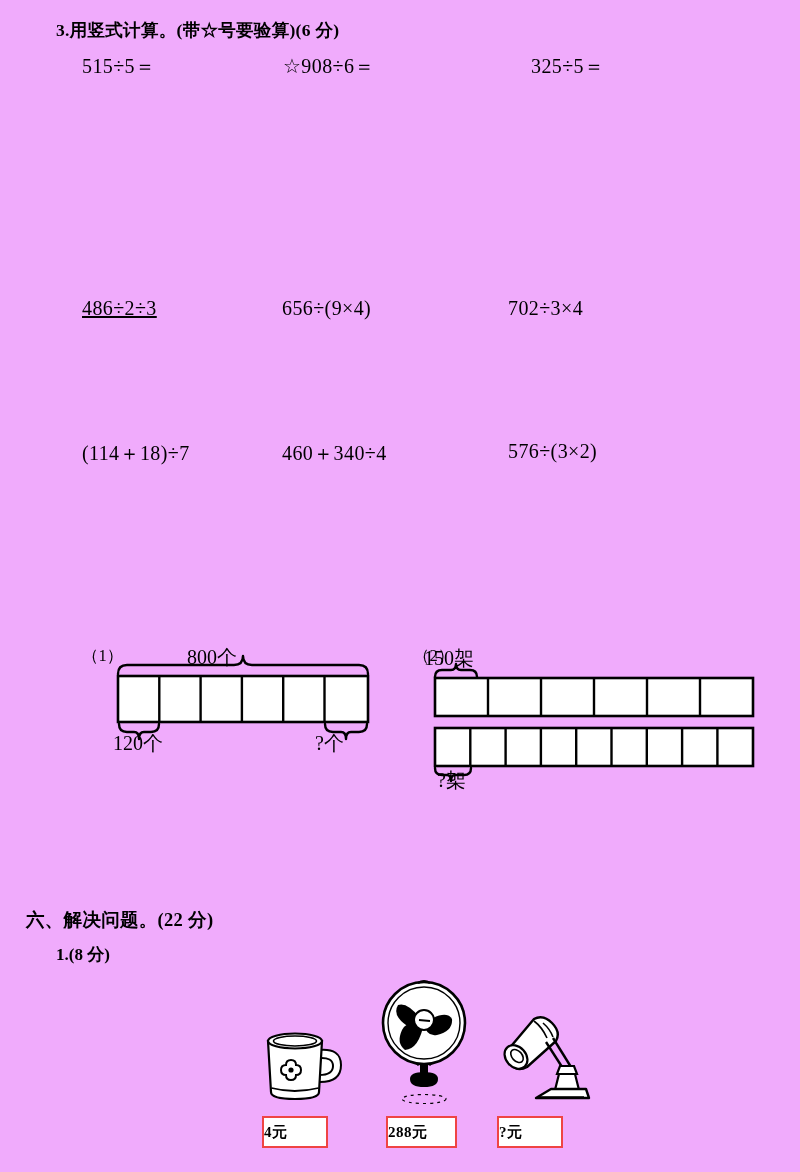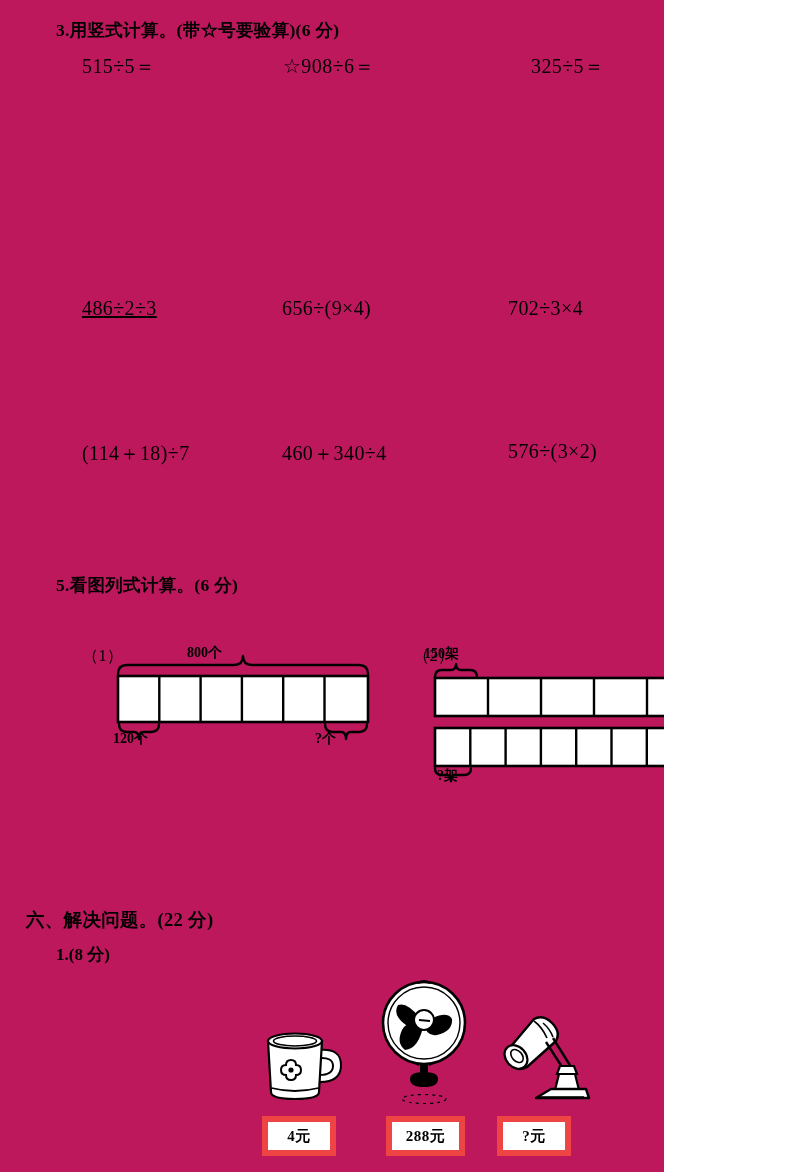--- a/index.html
+++ b/index.html
@@ -7,23 +7,23 @@
     margin: 0;
     padding: 0;
     background: #ffffff;
   }
   body {
     font-family: "Liberation Serif", "DejaVu Serif", serif;
     color: #000000;
   }
   #page {
     position: relative;
-    width: 664px;
+    width: 800px;
     height: 1172px;
-    background: #be185d;
+    background: #f0abfc;
     overflow: hidden;
   }
 
   
   .abs { position: absolute; white-space: nowrap; }
 
   .q-head {
     font-weight: bold;
     font-size: 17.5px;
     letter-spacing: 0.3px;
@@ -40,36 +40,36 @@
   .expr {
     font-size: 20px;
     font-family: "Liberation Serif", "DejaVu Serif", serif;
     letter-spacing: 0.4px;
     text-align: right;
   }
   .paren-label {
     font-size: 16.5px;
   }
   .fig-label {
-    font-size: 14px;
-    font-weight: bold;
+    font-size: 20px;
+    font-weight: normal;
     font-family: "Liberation Serif", "DejaVu Serif", serif;
   }
 
   
   .fig { position: absolute; }
   svg { display: block; overflow: visible; }
 
   .tag-box {
     position: absolute;
-    border: 6px solid #ef4444;
+    border: 2px solid #ef4444;
     background: #fff;
     display: flex;
     align-items: center;
-    justify-content: center;
+    justify-content: flex-start;
     font-size: 15px;
     font-weight: bold;
     font-family: "Liberation Serif", "DejaVu Serif", serif;
     letter-spacing: 0.5px;
   }
 </style>
 </head>
 <body>
 
 <div id="page">
@@ -82,21 +82,20 @@
 
 
   <div class="abs expr" style="left:82px; top:297px;text-decoration:underline;">486÷2÷3</div>
   <div class="abs expr" style="left:282px; top:297px;">656÷(9×4)</div>
   <div class="abs expr" style="left:508px; top:297px;">702÷3×4</div>
 
   <div class="abs expr" style="left:82px; top:440px;">(114＋18)÷7</div>
   <div class="abs expr" style="left:282px; top:440px;">460＋340÷4</div>
   <div class="abs expr" style="left:508px; top:440px;">576÷(3×2)</div>
 
-  <div class="abs q-head" style="left:56px; top:573px;">5.看图列式计算。(6 分)</div>
 
   <div class="abs paren-label" style="left:82px; top:645px;">（1）</div>
 
   <div class="fig" style="left:110px; top:640px;">
     <svg width="280" height="120" viewBox="0 0 280 120">
 
       <path d="M8,34 q0,-9 9,-9 L124,25 q9,0 9,-9 q0,9 9,9 L249,25 q9,0 9,9" fill="none" stroke="#000" stroke-width="2.4" stroke-linecap="round" stroke-linejoin="round"></path>
 
       <rect x="8" y="36" width="250" height="46" fill="#fff" stroke="#000" stroke-width="2.6"></rect>
 

